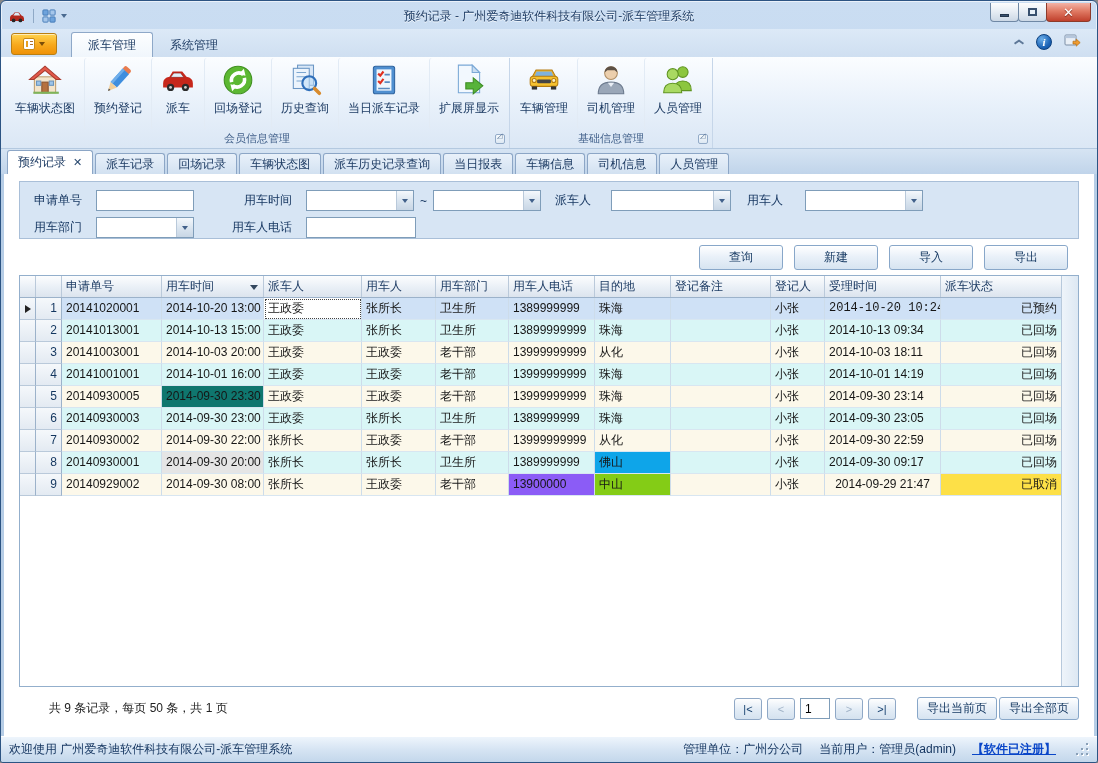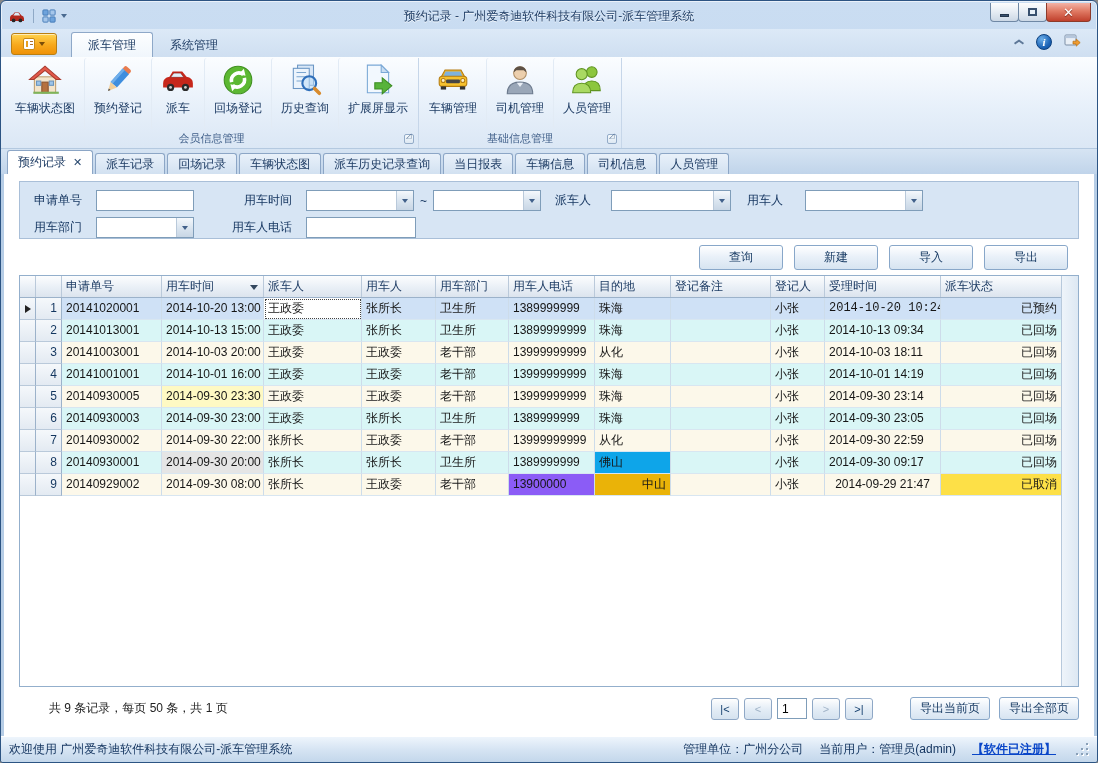--- a/index.html
+++ b/index.html
@@ -96,21 +96,21 @@
   .status-red { background:linear-gradient(to right,#ee1414,#f04a35 45%,#f7ddd5 96%); }
   .g-scrollbar { width:17px; flex:none; border-left:1px solid #b7c9dc; background:linear-gradient(90deg,#eef4fa,#dde8f3); }
   
   .page-footer { flex:1; display:flex; align-items:center; padding:0 15px 6px; }
   .record-info { font-size:12px; color:#222; margin-left:30px; }
   .pager { margin-left:auto; display:flex; align-items:center; gap:5px; }
   .pg-btn { width:28px; height:22px; border:1px solid #8fa8c6; border-radius:3px; font-size:11px; color:#16406e;
     background:linear-gradient(#fefefe,#e4edf6 50%,#d5e2ef); display:flex; align-items:center; justify-content:center; }
   .pg-btn.disabled { color:#9fb2c6; }
   .pg-input { width:30px; height:21px; border:1px solid #7f9db9; font-size:12px; padding:0 4px; }
-  .export-group { display:flex; gap:9px; margin-left:32px; }
+  .export-group { display:flex; gap:2px; margin-left:16px; }
   .btn.small { height:23px; min-width:76px; padding:0 9px; }
   
   .statusbar { height:26px; flex:none; border-top:1px solid #fff; background:linear-gradient(#eef5fc,#d6e4f3 50%,#c3d7eb);
     display:flex; align-items:center; padding:0 8px; font-size:12px; color:#12335e; gap:14px; }
   .sb-right { margin-left:auto; display:flex; align-items:center; gap:16px; }
   .sb-link { color:#0a46c8; font-weight:bold; text-decoration:underline; }
   .grip { width:13px; height:13px; position:relative; margin-left:4px; }
   .grip i { position:absolute; width:2px; height:2px; background:#8aa0b8; box-shadow:1px 1px 0 #fff; }
   .grip i:nth-child(1){ right:1px; bottom:1px; } .grip i:nth-child(2){ right:1px; bottom:6px; }
   .grip i:nth-child(3){ right:6px; bottom:1px; } .grip i:nth-child(4){ right:1px; bottom:11px; }
@@ -243,20 +243,34 @@
                 <line x1="8" y1="17" x2="14" y2="17" stroke="#7ba6d0"></line>
                 <circle cx="20" cy="19" r="6.5" fill="rgba(190,220,245,.55)" stroke="#2f6fba" stroke-width="2"></circle>
                 <line x1="25" y1="24" x2="29.5" y2="28.5" stroke="#d88b2e" stroke-width="3.4" stroke-linecap="round"></line>
               </svg>
             </span>
             <span class="rb-label">历史查询</span>
           </div>
           <div class="ribbon-btn">
             <span class="rb-icon">
               <svg viewBox="0 0 32 32">
+                <rect x="6" y="3" width="20" height="26" rx="2" fill="#4f8fd0" stroke="#2f64a0"></rect>
+                <rect x="9" y="6" width="14" height="20" fill="#eef6fd"></rect>
+                <path d="M10.5 10l2 2 3-4" stroke="#e03020" stroke-width="2" fill="none"></path>
+                <line x1="16.5" y1="11" x2="21.5" y2="11" stroke="#5b8cc0" stroke-width="1.6"></line>
+                <path d="M10.5 17l2 2 3-4" stroke="#e03020" stroke-width="2" fill="none"></path>
+                <line x1="16.5" y1="18" x2="21.5" y2="18" stroke="#5b8cc0" stroke-width="1.6"></line>
+                <line x1="10.5" y1="24" x2="21.5" y2="24" stroke="#5b8cc0" stroke-width="1.6"></line>
+              </svg>
+            </span>
+            <span class="rb-label">当日派车记录</span>
+          </div>
+          <div class="ribbon-btn">
+            <span class="rb-icon">
+              <svg viewBox="0 0 32 32">
                 <path d="M6 2h13l7 7v19H6z" fill="#f2f8fe" stroke="#7aa8d6"></path>
                 <path d="M19 2l7 7h-7z" fill="#c9ddf2" stroke="#7aa8d6"></path>
                 <path d="M13 18.5h7v-4.5l9 7.5-9 7.5v-4.5h-7z" fill="#57b33a" stroke="#3c8c22"></path>
               </svg>
             </span>
             <span class="rb-label">扩展屏显示</span>
           </div>
         </div>
         <div class="rg-footer">
           <span class="rg-label">会员信息管理</span>
@@ -463,21 +477,21 @@
               <div class="g-cell" style="width: 76px; background: rgb(217, 246, 246);">珠海</div>
               <div class="g-cell" style="width: 100px; background: rgb(217, 246, 246);"></div>
               <div class="g-cell" style="width: 54px; background: rgb(217, 246, 246);">小张</div>
               <div class="g-cell" style="width: 116px; background: rgb(217, 246, 246);">2014-10-01 14:19</div>
               <div class="g-cell status-cell status-green" style="background: rgb(217, 246, 246);">已回场</div>
             </div>
             <div class="g-row">
               <div class="g-cell rowhead arrow-cell" style="width: 16px;"></div>
               <div class="g-cell rowhead num-cell" style="width: 26px;">5</div>
               <div class="g-cell" style="width: 100px; background: rgb(252, 248, 234);">20140930005</div>
-              <div class="g-cell" style="width: 102px; background: #fef9c3;">2014-09-30 23:30</div>
+              <div class="g-cell" style="width: 102px; background: #0f766e;">2014-09-30 23:30</div>
               <div class="g-cell" style="width: 98px; background: rgb(252, 248, 234);">王政委</div>
               <div class="g-cell" style="width: 74px; background: rgb(252, 248, 234);">王政委</div>
               <div class="g-cell" style="width: 73px; background: rgb(252, 248, 234);">老干部</div>
               <div class="g-cell" style="width: 86px; background: rgb(252, 248, 234);">13999999999</div>
               <div class="g-cell" style="width: 76px; background: rgb(252, 248, 234);">珠海</div>
               <div class="g-cell" style="width: 100px; background: rgb(252, 248, 234);"></div>
               <div class="g-cell" style="width: 54px; background: rgb(252, 248, 234);">小张</div>
               <div class="g-cell" style="width: 116px; background: rgb(252, 248, 234);">2014-09-30 23:14</div>
               <div class="g-cell status-cell status-green" style="background: rgb(252, 248, 234);">已回场</div>
             </div>
@@ -528,21 +542,21 @@
             </div>
             <div class="g-row">
               <div class="g-cell rowhead arrow-cell" style="width: 16px;"></div>
               <div class="g-cell rowhead num-cell" style="width: 26px;">9</div>
               <div class="g-cell" style="width: 100px; background: rgb(252, 248, 234);">20140929002</div>
               <div class="g-cell" style="width: 102px; background: rgb(252, 248, 234);">2014-09-30 08:00</div>
               <div class="g-cell" style="width: 98px; background: rgb(252, 248, 234);">张所长</div>
               <div class="g-cell" style="width: 74px; background: rgb(252, 248, 234);">王政委</div>
               <div class="g-cell" style="width: 73px; background: rgb(252, 248, 234);">老干部</div>
               <div class="g-cell" style="width: 86px; background: #8b5cf6;">13900000</div>
-              <div class="g-cell" style="width: 76px; background: #eab308; text-align: right;">中山</div>
+              <div class="g-cell" style="width: 76px; background: #84cc16;">中山</div>
               <div class="g-cell" style="width: 100px; background: rgb(252, 248, 234);"></div>
               <div class="g-cell" style="width: 54px; background: rgb(252, 248, 234);">小张</div>
               <div class="g-cell" style="width: 116px; background: rgb(252, 248, 234); text-align: center;">2014-09-29 21:47</div>
               <div class="g-cell status-cell status-red" style="background: #fde047;">已取消</div>
             </div>
           </div>
       </div>
       <div class="g-scrollbar"></div>
     </div>
 

